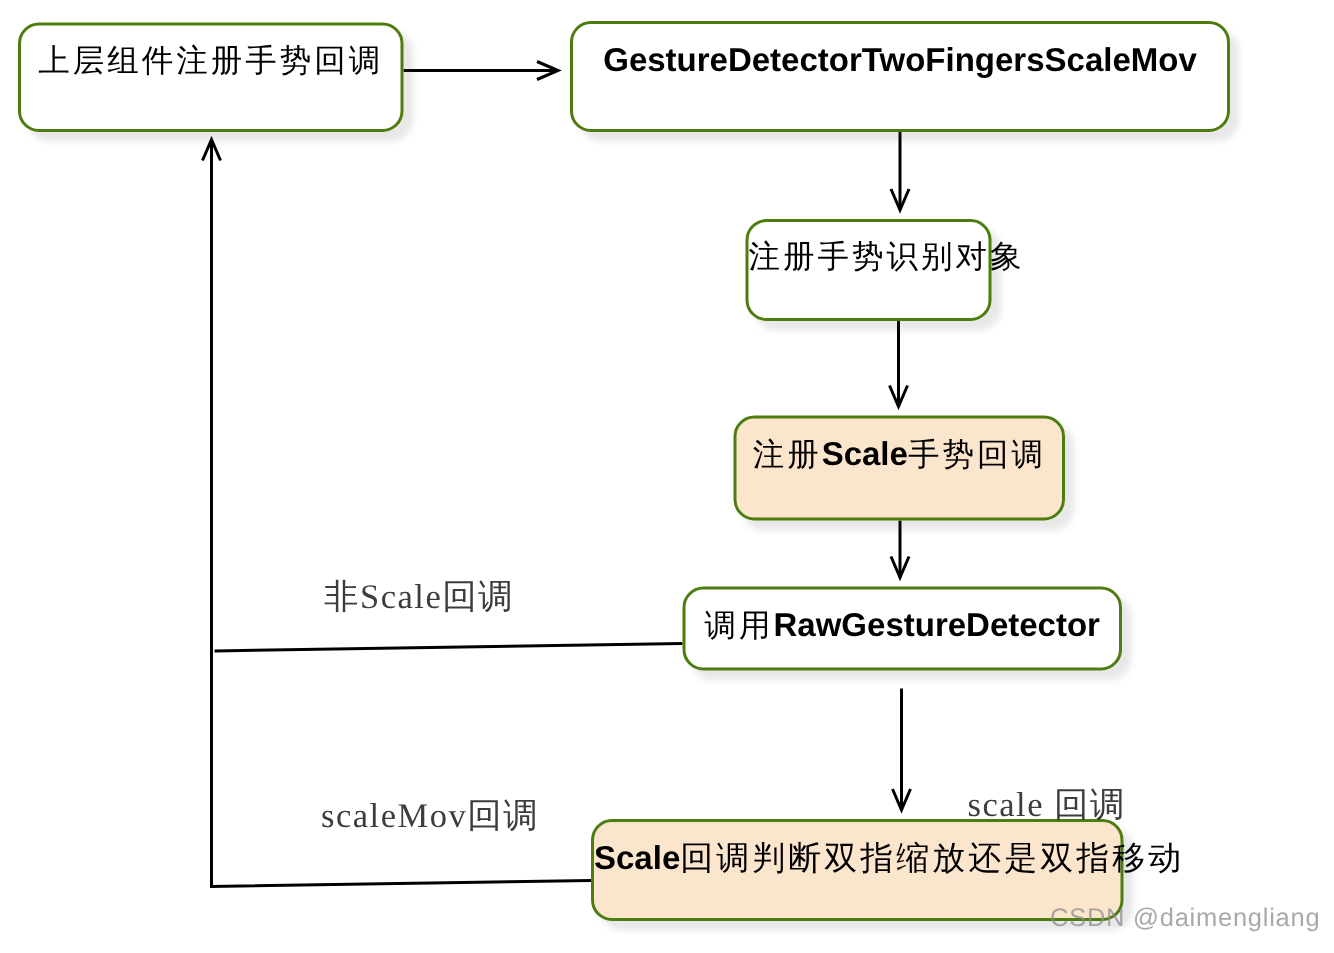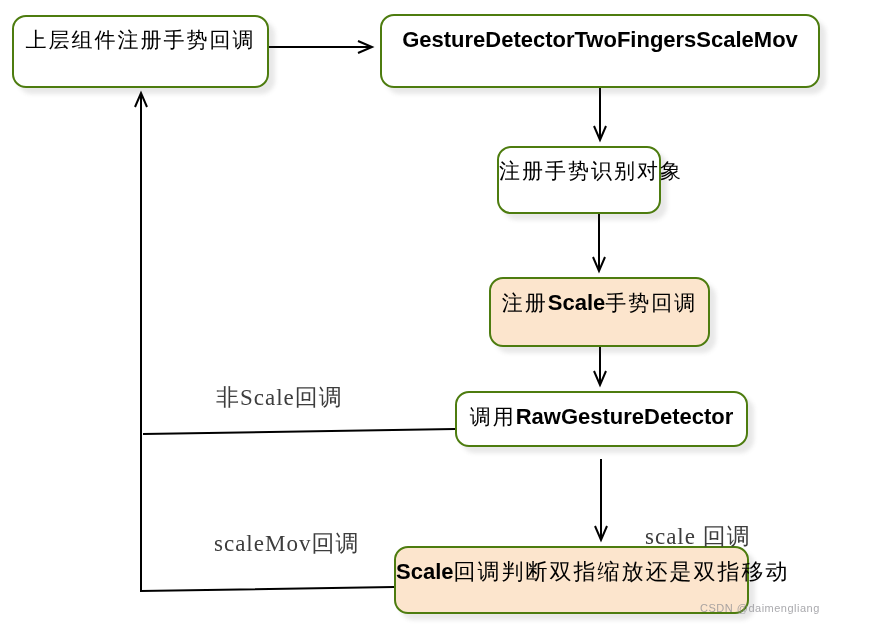--- a/index.html
+++ b/index.html
@@ -60,21 +60,21 @@
     white-space: nowrap;
   }
   #label-non-scale { left: 216px; top: 382px; }
   #label-scale     { left: 645px; top: 477px; margin-top: 44px; }
   #label-scale-mov { left: 214px; top: 528px; }
 
   .watermark {
     position: absolute;
     left: 700px; top: 602px;
     font-family: "Liberation Sans", sans-serif;
-    font-size: 11px;
+    font-size: 17px;
     color: rgba(140,140,146,0.75);
     letter-spacing: 0.5px;
     z-index: 5;
     white-space: nowrap;
   }
 </style>
 </head>
 <body>
 
 <div class="canvas">

